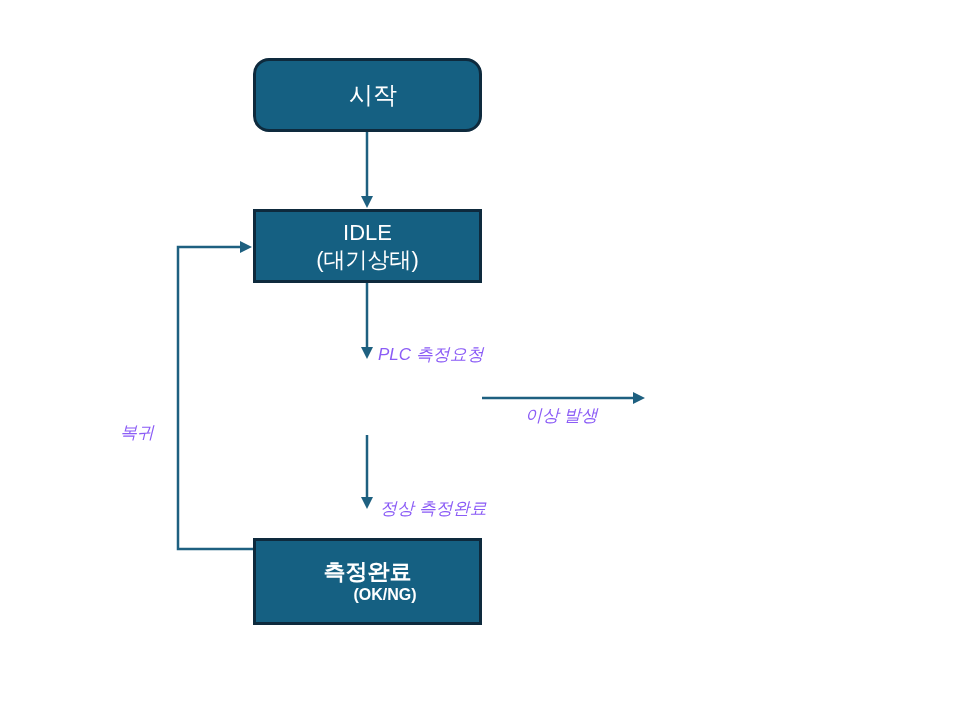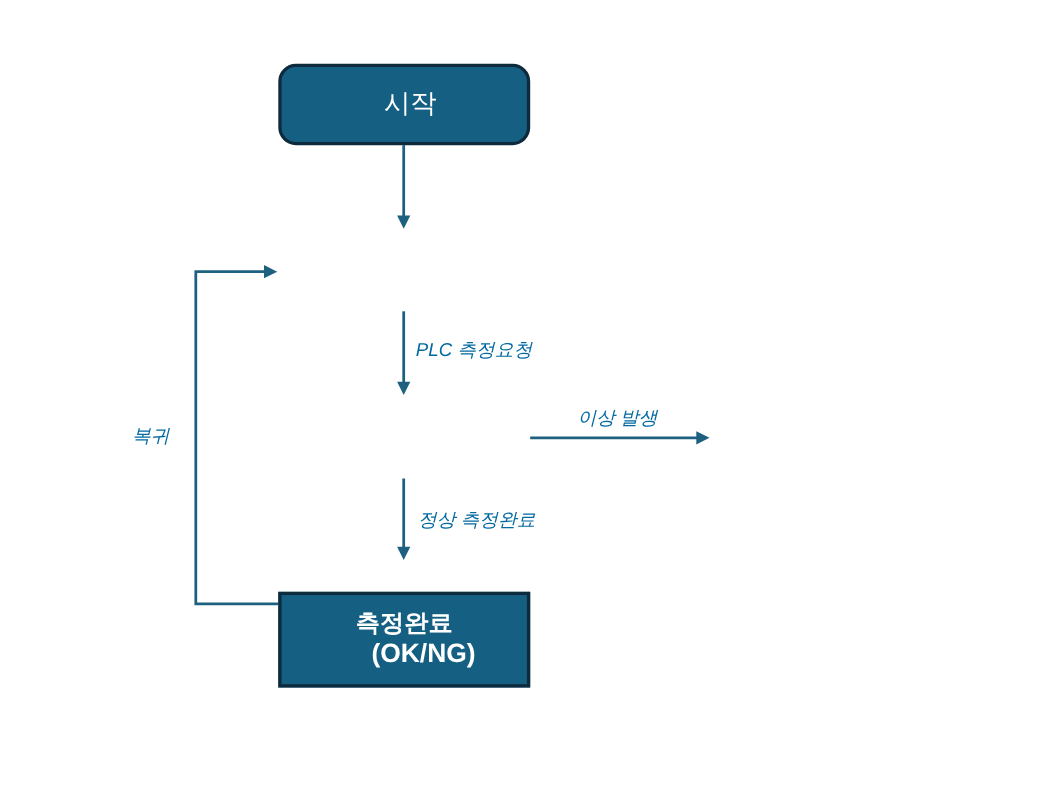--- a/index.html
+++ b/index.html
@@ -31,27 +31,28 @@
     align-items: center;
     justify-content: center;
     text-align: center;
     line-height: 1.25;
   }
   .node-start   { left: 253px; top: 58px;  width: 229px; height: 74px; border-radius: 16px; font-size: 24px; padding-left: 11px; }
   .node-idle    { left: 253px; top: 209px; width: 229px; height: 74px; font-size: 22px; }
   .node-measure { left: 253px; top: 360px; width: 229px; height: 75px; font-size: 24px; }
   .node-done    { left: 253px; top: 538px; width: 229px; height: 87px; font-size: 22px; font-weight: bold; }
   .node-alarm   { left: 646px; top: 358px; width: 227px; height: 78px; border-radius: 18px; font-size: 24px; letter-spacing: 1px; }
-  .node .sub { font-size: 24px; margin-left: 35px; }
+  .node .sub { font-size: 16px; margin-left: 35px; }
   .edge-label {
     position: absolute;
     font-style: italic;
     font-size: 17px;
-    color: #0369a1;
+    color: #8b5cf6;
     white-space: nowrap;
+    margin-top: 36px;
   }
   .label-plc    { left: 378px; top: 307px; }
   .label-error  { left: 525px; top: 368px; text-align: center; }
   .label-normal { left: 380px; top: 461px; }
   .label-return { left: 120px; top: 385px; }
 </style>
 </head>
 <body>
 
 <div class="slide">
@@ -71,20 +72,24 @@
     <polygon points="645,398 633,392 633,404" fill="#1e6080"></polygon>
 
     <polyline points="253,549 178,549 178,247 241,247" fill="none" stroke-width="2.5" stroke="#1e6080"></polyline>
     <polygon points="252,247 240,241 240,253" fill="#1e6080"></polygon>
   </svg>
 
   <div class="node node-start">
     <span>시작</span>
   </div>
 
+  <div class="node node-idle">
+    <span>IDLE</span>
+    <span>(대기상태)</span>
+  </div>
 
 
   <div class="node node-done">
     <span>측정완료</span>
     <span class="sub">(OK/NG)</span>
   </div>
 
 
   <div class="edge-label label-plc">PLC 측정요청</div>
   <div class="edge-label label-error">이상 발생</div>

